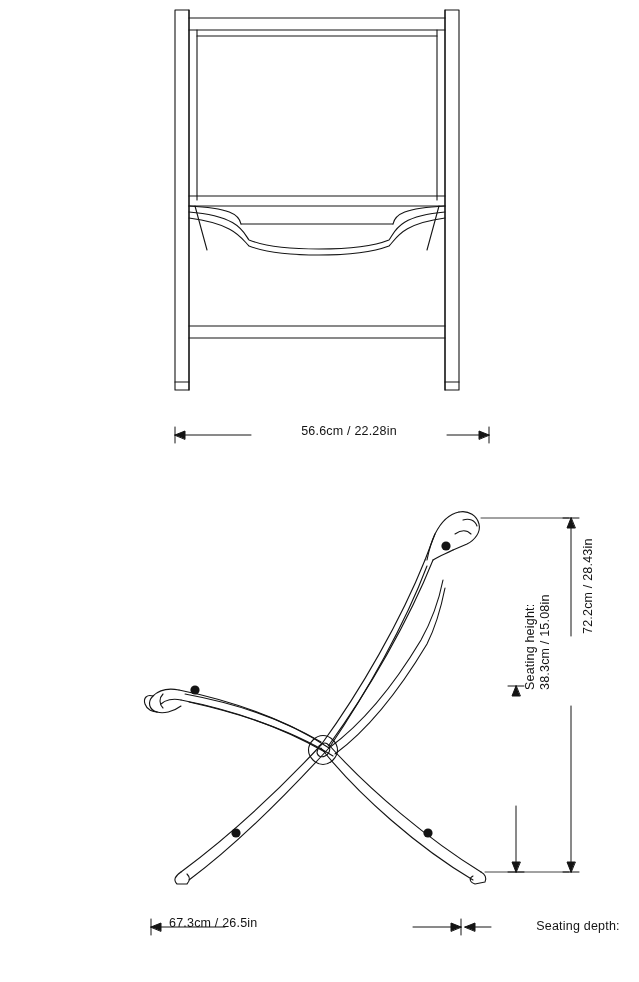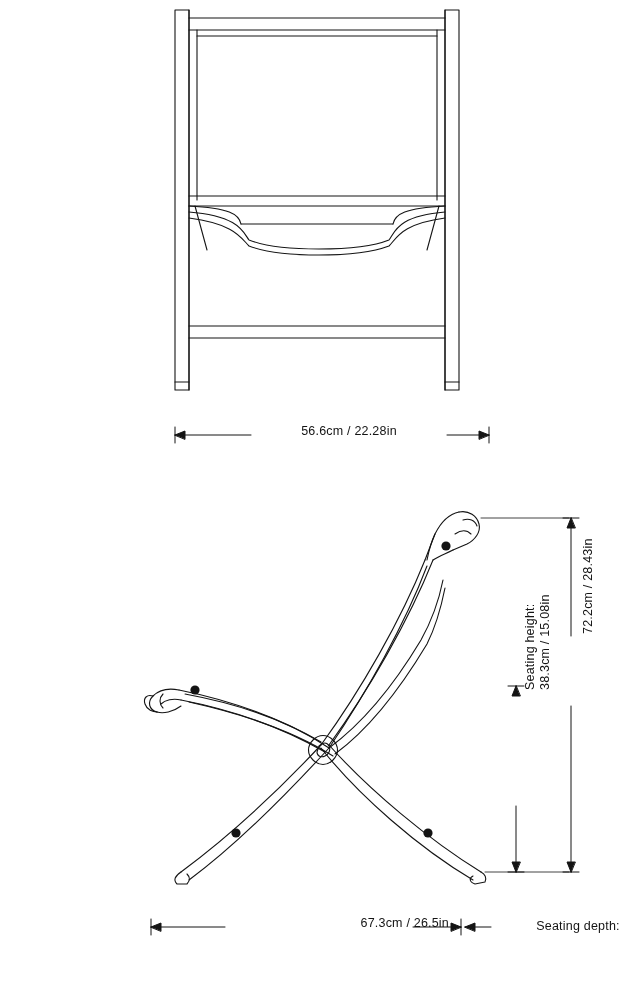--- a/index.html
+++ b/index.html
@@ -40,21 +40,21 @@
   #front-width-label {
     left: 180px;
     top: 424px;
     width: 280px;
     text-align: center;
   }
   #side-depth-label {
     left: 140px;
     top: 916px;
     width: 280px;
-    text-align: right;
+    text-align: left;
   }
   #seating-depth-label {
     left: 466px;
     top: 918px;
     width: 166px;
     text-align: center;
     line-height: 16px;
   }
   #overall-height-label {
     left: 552px;

